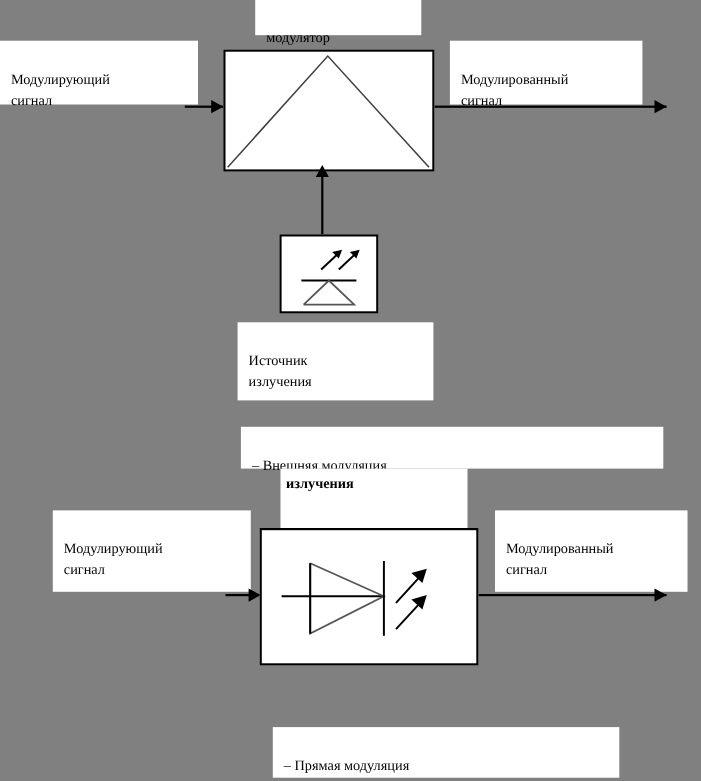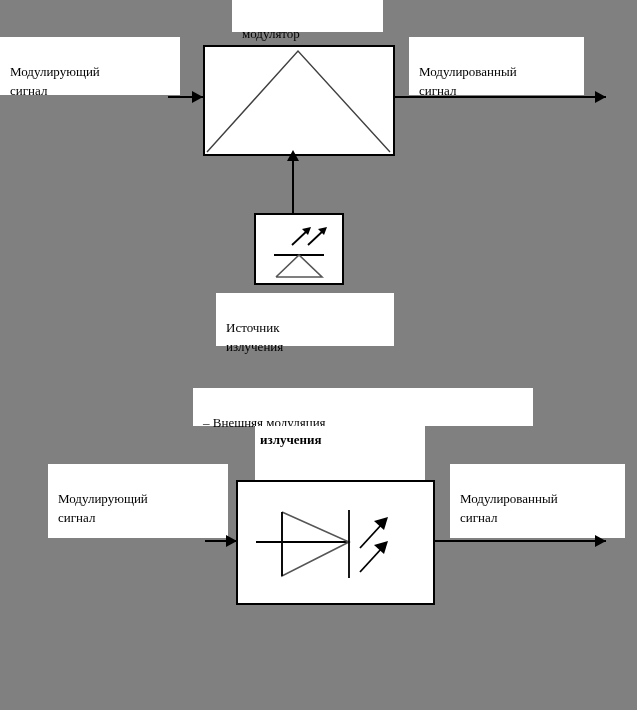--- a/index.html
+++ b/index.html
@@ -113,27 +113,27 @@
       <polyline points="22,64 45,42 68,64 22,64" fill="none" stroke="#555555" stroke-width="1.6"></polyline>
 
       <line x1="38" y1="32" x2="54" y2="17" stroke="#000000" stroke-width="1.8"></line>
       <polygon points="57,14 48,16 54,22" fill="#000000"></polygon>
 
       <line x1="54" y1="32" x2="70" y2="17" stroke="#000000" stroke-width="1.8"></line>
       <polygon points="73,14 64,16 70,22" fill="#000000"></polygon>
     </svg>
   </div>
 
-  <div class="textbox" style="left:216px; top:293px; width:178px; height:53px;">
+  <div class="textbox" style="left:216px; top:293px; width:178px; height:71px;">
     <span>Источник
 излучения</span>
   </div>
 
 
-  <div class="textbox" style="left:193px; top:388px; width:340px; height:38px;">
+  <div class="textbox" style="left:219px; top:388px; width:384px; height:38px;">
     <span>–  Внешняя  модуляция</span>
   </div>
 
   <div class="plainbox" style="left:255px; top:426px; width:170px; height:54px;"></div>
   <div style="position:absolute; left:255px; top:428px; width:170px; height:26px;
               font-weight:bold; font-size:13px; padding:4px 5px; box-sizing:border-box; color:#000;">
     <span>излучения</span>
   </div>
 
   <div class="textbox" style="left:48px; top:464px; width:180px; height:74px;">
@@ -164,14 +164,17 @@
 
       <line x1="124" y1="68" x2="146" y2="44" stroke="#000000" stroke-width="1.8"></line>
       <polygon points="152,37 138,41 148,50" fill="#000000"></polygon>
 
       <line x1="124" y1="92" x2="146" y2="68" stroke="#000000" stroke-width="1.8"></line>
       <polygon points="152,61 138,65 148,74" fill="#000000"></polygon>
     </svg>
   </div>
 
 
+  <div class="textbox" style="left:248px; top:661px; width:315px; height:46px;">
+    <span>–  Прямая  модуляция</span>
+  </div>
 
 </div>
 
 </body></html>

